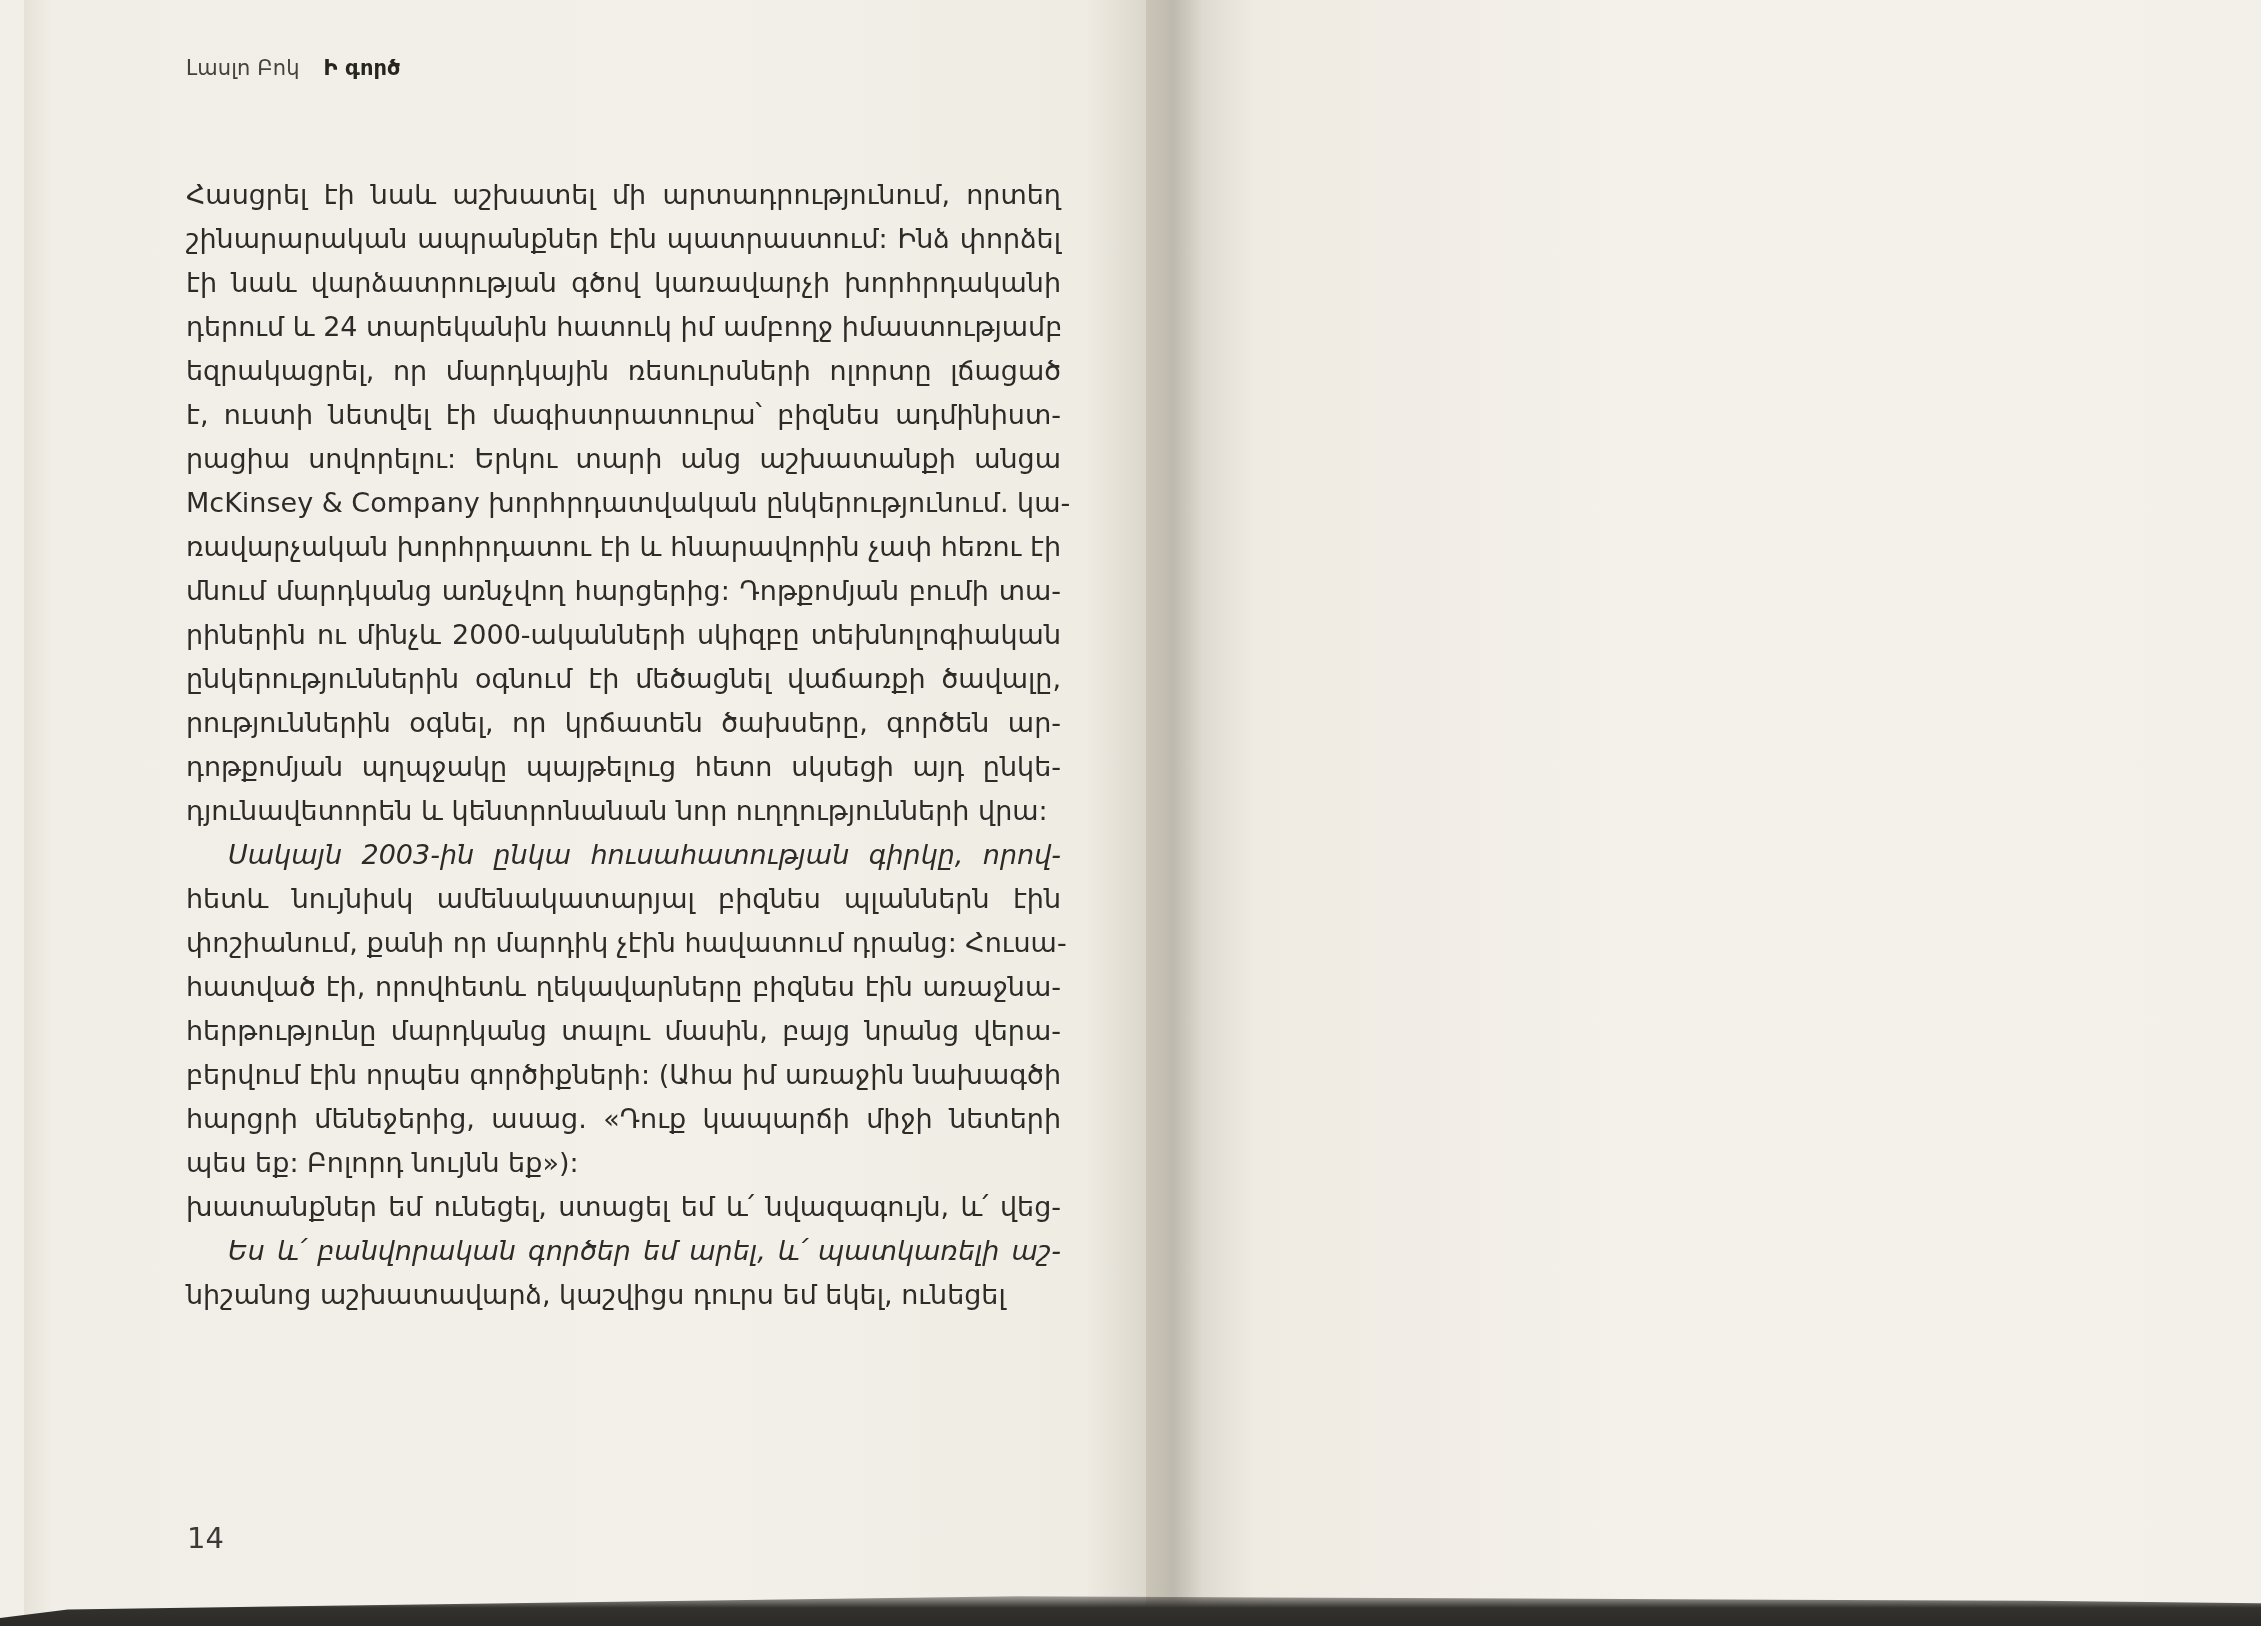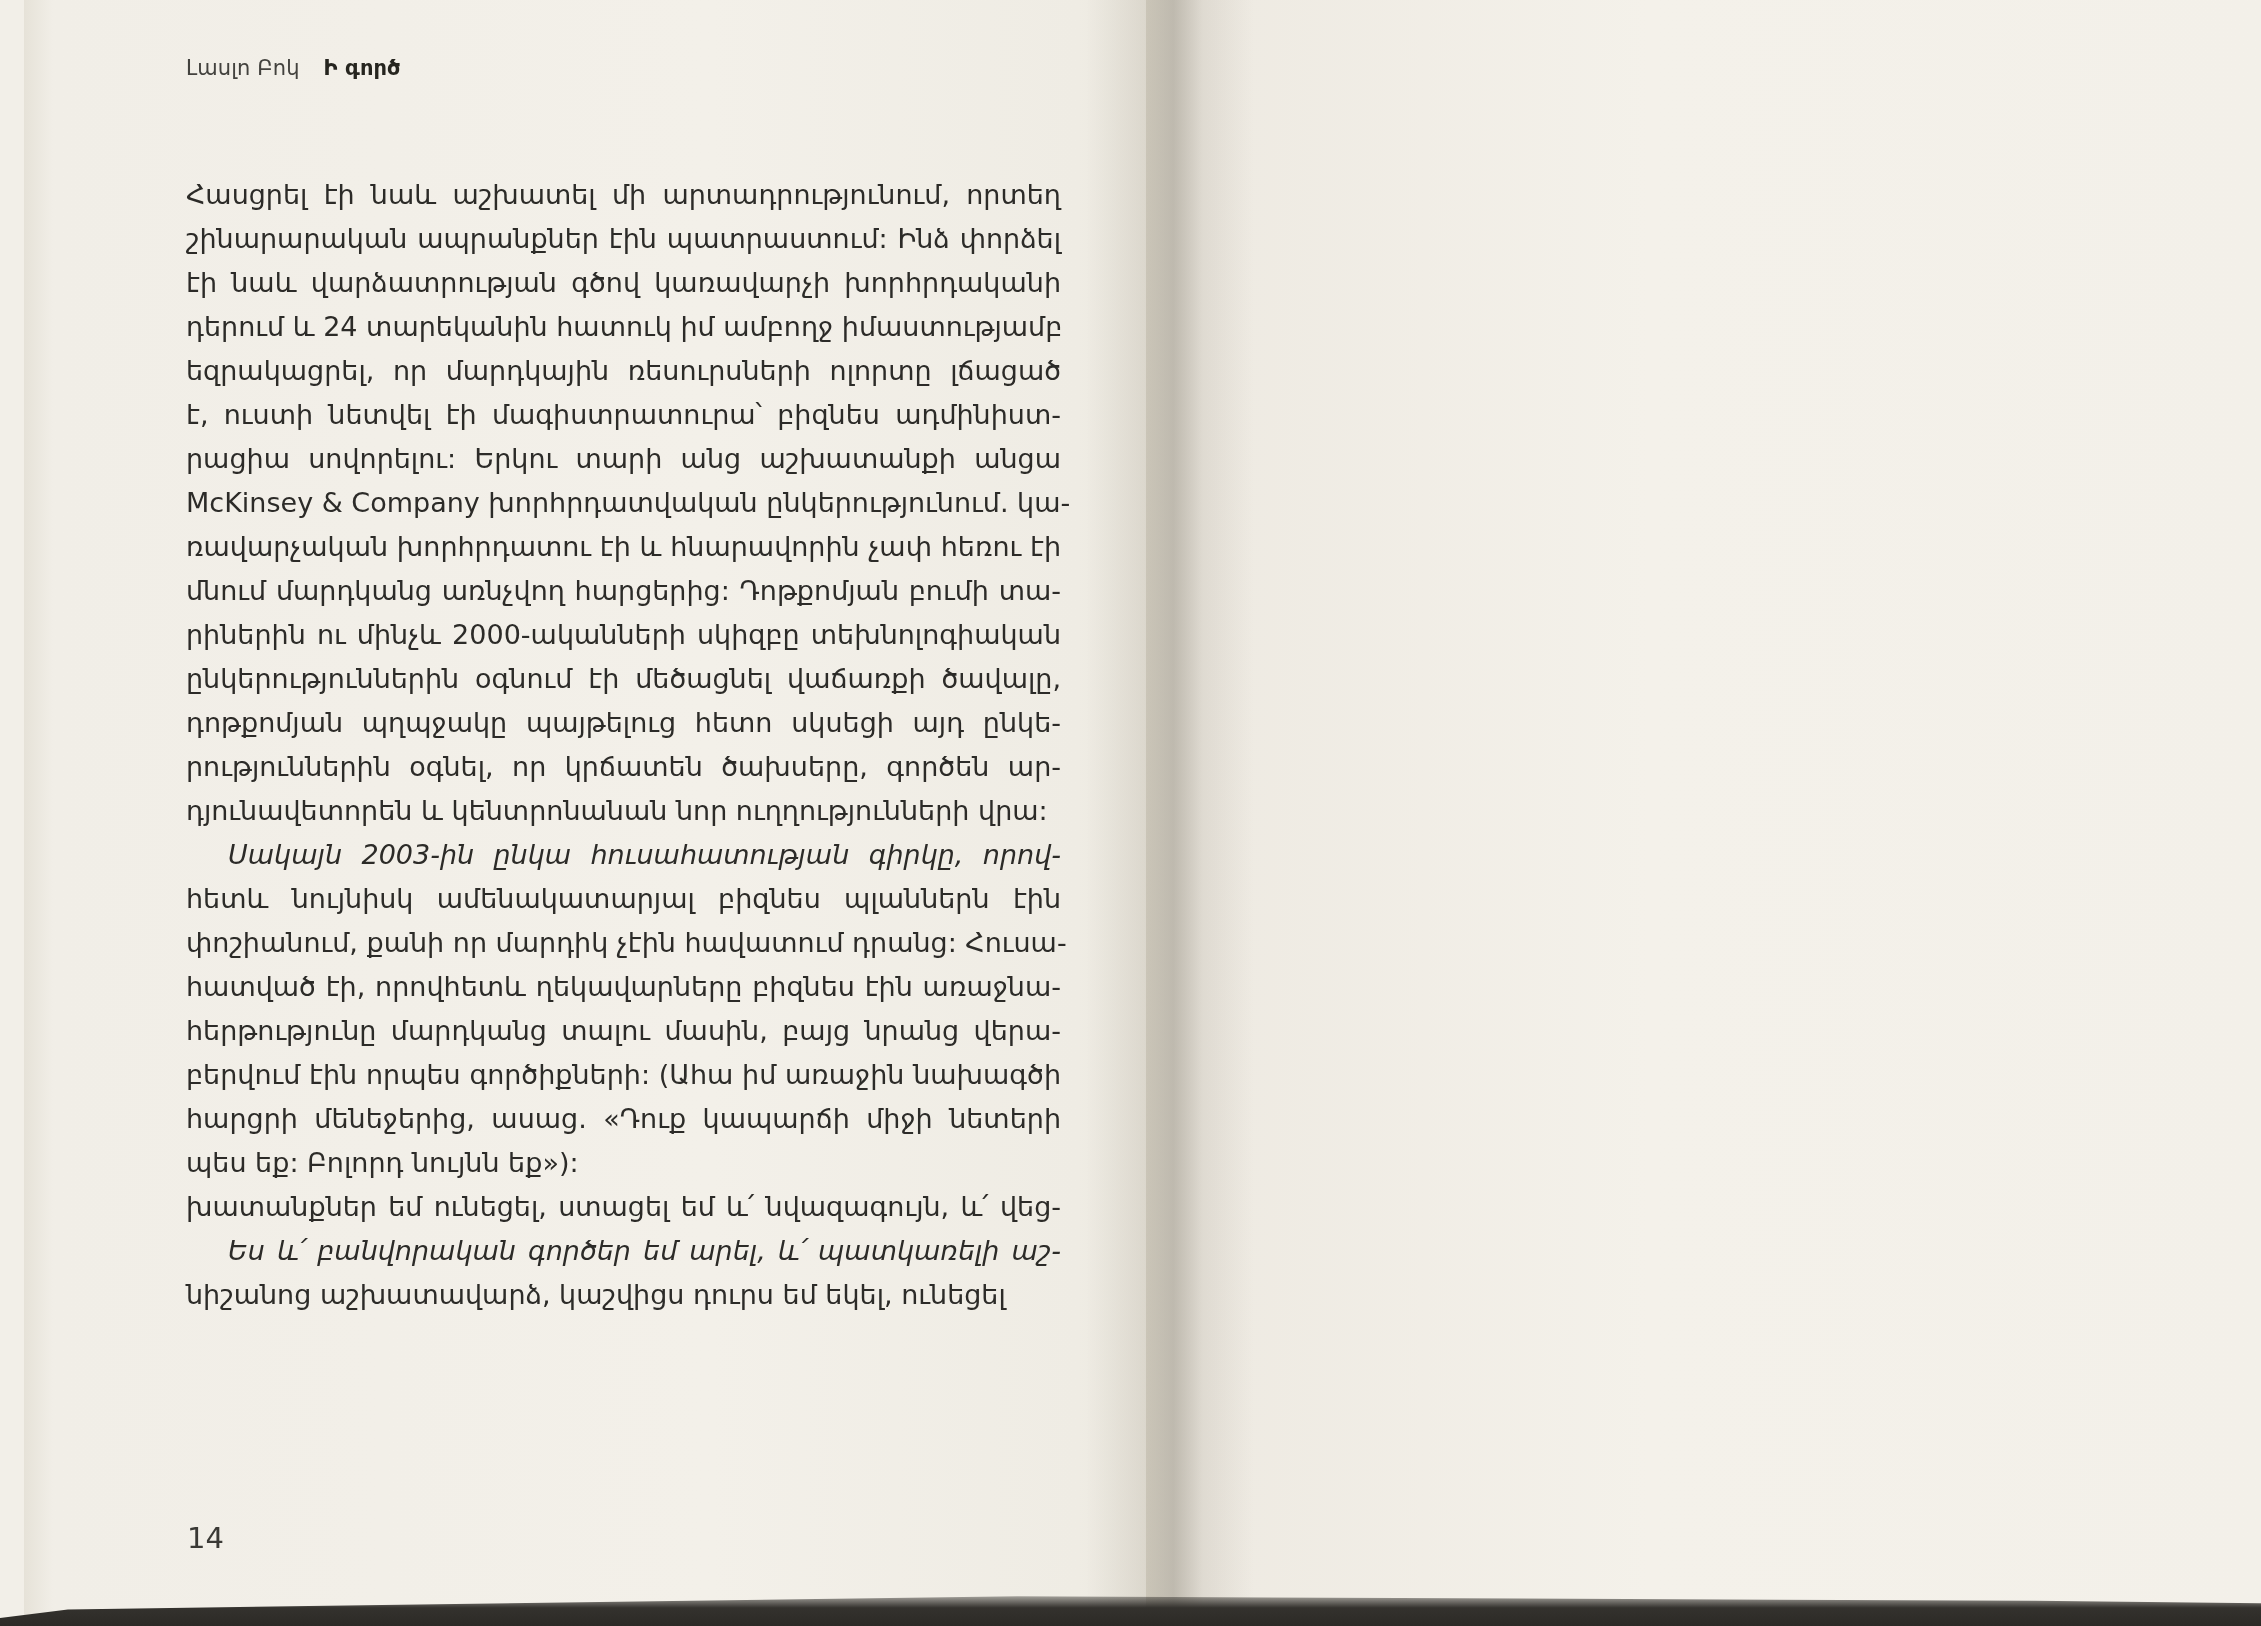--- a/index.html
+++ b/index.html
@@ -71,22 +71,22 @@
           <div class="line">էի նաև վարձատրության գծով կառավարչի խորհրդականի</div>
           <div class="line">դերում և 24 տարեկանին հատուկ իմ ամբողջ իմաստությամբ</div>
           <div class="line">եզրակացրել, որ մարդկային ռեսուրսների ոլորտը լճացած</div>
           <div class="line">է, ուստի նետվել էի մագիստրատուրա՝ բիզնես ադմինիստ-</div>
           <div class="line">րացիա սովորելու: Երկու տարի անց աշխատանքի անցա</div>
           <div class="line">McKinsey &amp; Company խորհրդատվական ընկերությունում. կա-</div>
           <div class="line">ռավարչական խորհրդատու էի և հնարավորին չափ հեռու էի</div>
           <div class="line">մնում մարդկանց առնչվող հարցերից: Դոթքոմյան բումի տա-</div>
           <div class="line">րիներին ու մինչև 2000-ականների սկիզբը տեխնոլոգիական</div>
           <div class="line">ընկերություններին օգնում էի մեծացնել վաճառքի ծավալը,</div>
+          <div class="line">րություններին օգնել, որ կրճատեն ծախսերը, գործեն ար-</div>
           <div class="line">դոթքոմյան պղպջակը պայթելուց հետո սկսեցի այդ ընկե-</div>
-          <div class="line">րություններին օգնել, որ կրճատեն ծախսերը, գործեն ար-</div>
           <div class="line last">դյունավետորեն և կենտրոնանան նոր ուղղությունների վրա:</div>
         </div>
         <div class="para">
           <div class="line indent">Սակայն 2003-ին ընկա հուսահատության գիրկը, որով-</div>
           <div class="line">հետև նույնիսկ ամենակատարյալ բիզնես պլաններն էին</div>
           <div class="line">փոշիանում, քանի որ մարդիկ չէին հավատում դրանց: Հուսա-</div>
           <div class="line">հատված էի, որովհետև ղեկավարները բիզնես էին առաջնա-</div>
           <div class="line">հերթությունը մարդկանց տալու մասին, բայց նրանց վերա-</div>
           <div class="line">բերվում էին որպես գործիքների: (Ահա իմ առաջին նախագծի</div>
           <div class="line">հարցրի մենեջերից, ասաց. «Դուք կապարճի միջի նետերի</div>

